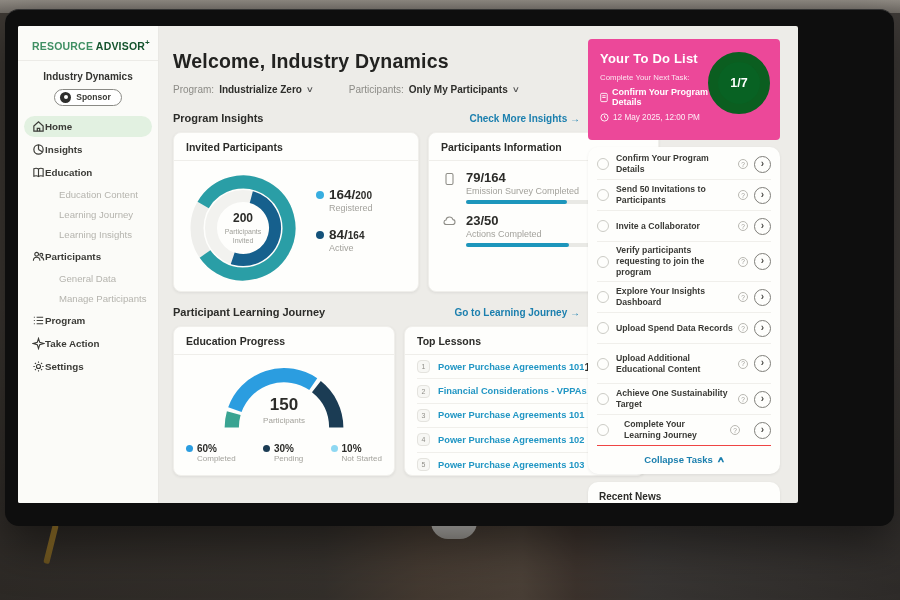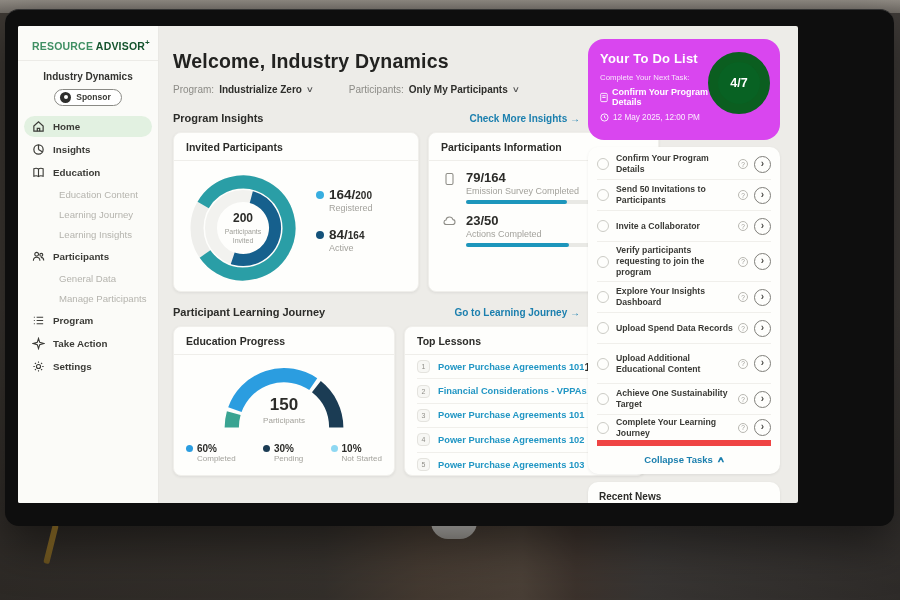--- a/index.html
+++ b/index.html
@@ -33,21 +33,21 @@
   .brand .b1 { color:#3f8f63; }
   .brand .b2 { color:#14532d; }
   .brand .plus { color:#14532d; font-size:8px; vertical-align:super; }
   .org { text-align:center; font-size:10px; font-weight:bold; color:#33332f; margin-top:10px; }
   .sponsor { display:flex; align-items:center; gap:5px; width:max-content; margin:7px auto 10px;
              border:1px solid #8a8a85; border-radius:12px; padding:2px 10px 2px 5px; background:#fff; }
   .sponsor .dot { width:11px; height:11px; border-radius:50%; background:#2e2e2c; position:relative; }
   .sponsor .dot::after { content:""; position:absolute; left:3.5px; top:3.5px; width:4px; height:4px;
              border-radius:50%; background:#fff; }
   .sponsor span { font-size:8.5px; color:#3a3a36; font-weight:bold; }
-  .nav-item { display:flex; align-items:center; gap:8px; margin:2px 6px; padding:4px 4px 4px 8px;
+  .nav-item { display:flex; align-items:center; margin:2px 6px; padding:4px 4px 4px 8px;
               border-radius:13px; cursor:pointer; }
   .nav-item svg { flex:0 0 13px; }
   .nav-item .lbl { font-size:9.8px; font-weight:bold; color:#3b3b37; }
   .nav-item.active { background:#e2f1e1; }
   .nav-sub { margin:1px 6px; padding:4px 4px 4px 35px; font-size:9.6px; color:#b5b4ae; cursor:pointer; }
 
   
   .main { flex:1 1 auto; padding:0 6px 0 14px; min-width:0; }
   h1.welcome { margin-top:24px; font-size:19.5px; font-weight:bold; color:#222220; letter-spacing:.2px; }
   .filters { display:flex; gap:36px; margin-top:11px; align-items:center; }
@@ -109,21 +109,21 @@
   .lesson:last-child { border-bottom:none; }
   .lesson .rank { width:13px; height:13px; border:1px solid #e4e3de; border-radius:4px; background:#f7f7f4;
                   font-size:7px; color:#8f8e88; display:flex; align-items:center; justify-content:center; }
   .lesson .ltitle { flex:1; margin-left:8px; font-size:9.3px; font-weight:bold; color:#2196c4; cursor:pointer;
                     white-space:nowrap; overflow:hidden; }
   .lesson .views { font-size:10.5px; font-weight:bold; color:#2c2c29; }
   .lesson .vsuf { font-size:8.5px; color:#b2b1ab; margin-left:3px; }
 
   
   .right { flex:0 0 212px; width:212px; padding:13px 18px 0 2px; }
-  .todo-green { position:relative; background:#d946ef; border-radius:16px; padding:12px 12px 12px; height:101px;
+  .todo-green { position:relative; background:#ec4899; border-radius:4px; padding:12px 12px 12px; height:101px;
                 color:#fff; }
   .todo-title { font-size:13px; font-weight:bold; letter-spacing:.2px; }
   .todo-sub { font-size:7.8px; margin-top:7px; color:rgba(255,255,255,.85); }
   .todo-next { display:flex; align-items:center; gap:4px; margin-top:5px; font-size:9px; font-weight:bold; width:125px; }
   .todo-date { display:flex; align-items:center; gap:4px; margin-top:6px; font-size:8.2px; color:rgba(255,255,255,.9); }
   .todo-ring { position:absolute; right:10px; top:13px; width:62px; height:62px; border-radius:50%;
                border:10px solid #0b5e20; background:#086223; display:flex; align-items:center; justify-content:center;
                font-size:12.5px; font-weight:bold; }
 
   .tasks-card { background:#fefefc; border-radius:10px; margin-top:7px; padding:2px 9px 2px;
@@ -405,21 +405,21 @@
           <span>Confirm Your Program Details</span>
         </div>
         <div class="todo-date">
           <svg class="icn" width="9" height="9" viewBox="0 0 10 10" fill="none" stroke="#fff" stroke-width="1">
               <circle cx="5" cy="5" r="4"></circle>
               <path d="M5 2.8 V5 L6.6 6"></path>
             </svg>
           <span>12 May 2025, 12:00 PM</span>
         </div>
         <div class="todo-ring">
-          <span>4/7</span>
+          <span>1/7</span>
         </div>
       </div>
 
       <div class="tasks-card">
         <div class="task">
           <span class="chk"></span>
           <span class="tl">Confirm Your Program Details</span>
           <span class="q">?</span>
           <span class="go">›</span>
         </div>
@@ -458,21 +458,21 @@
           <span class="tl">Upload Additional Educational Content</span>
           <span class="q">?</span>
           <span class="go">›</span>
         </div>
         <div class="task">
           <span class="chk"></span>
           <span class="tl">Achieve One Sustainability Target</span>
           <span class="q">?</span>
           <span class="go">›</span>
         </div>
-        <div class="task" style="border-bottom:6px solid #ef4444;">
+        <div class="task" style="border-bottom:1px solid #ef4444;gap:8px;">
           <span class="chk"></span>
           <span class="tl">Complete Your Learning Journey</span>
           <span class="q">?</span>
           <span class="go">›</span>
         </div>
         <div class="collapse">
           <span>Collapse Tasks</span>
             <span class="up">∧</span>
         </div>
       </div>

